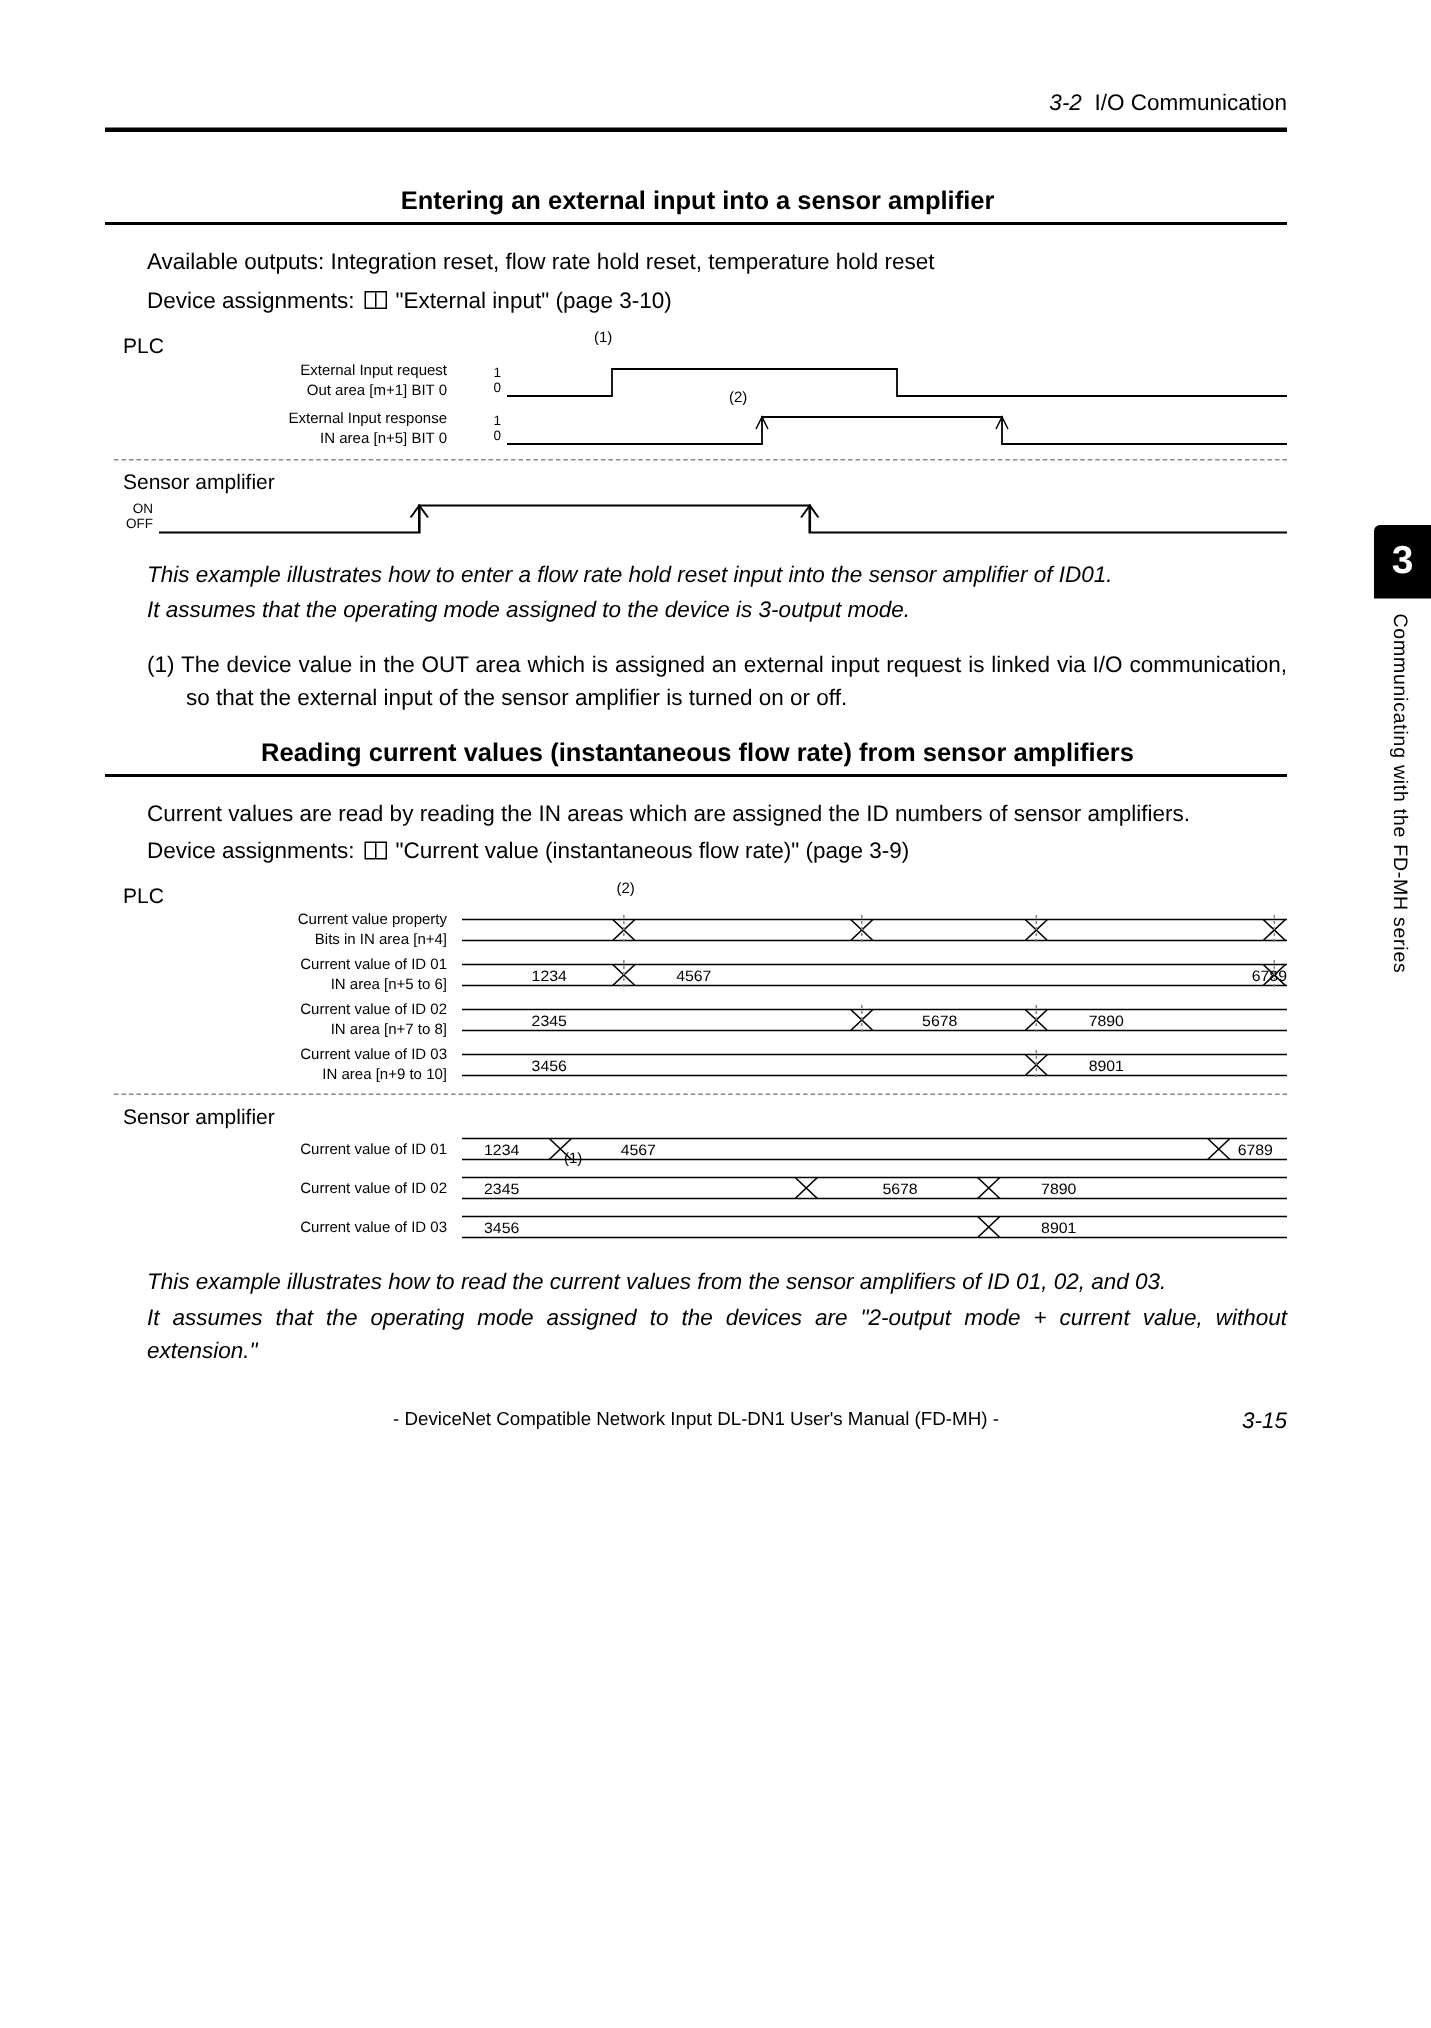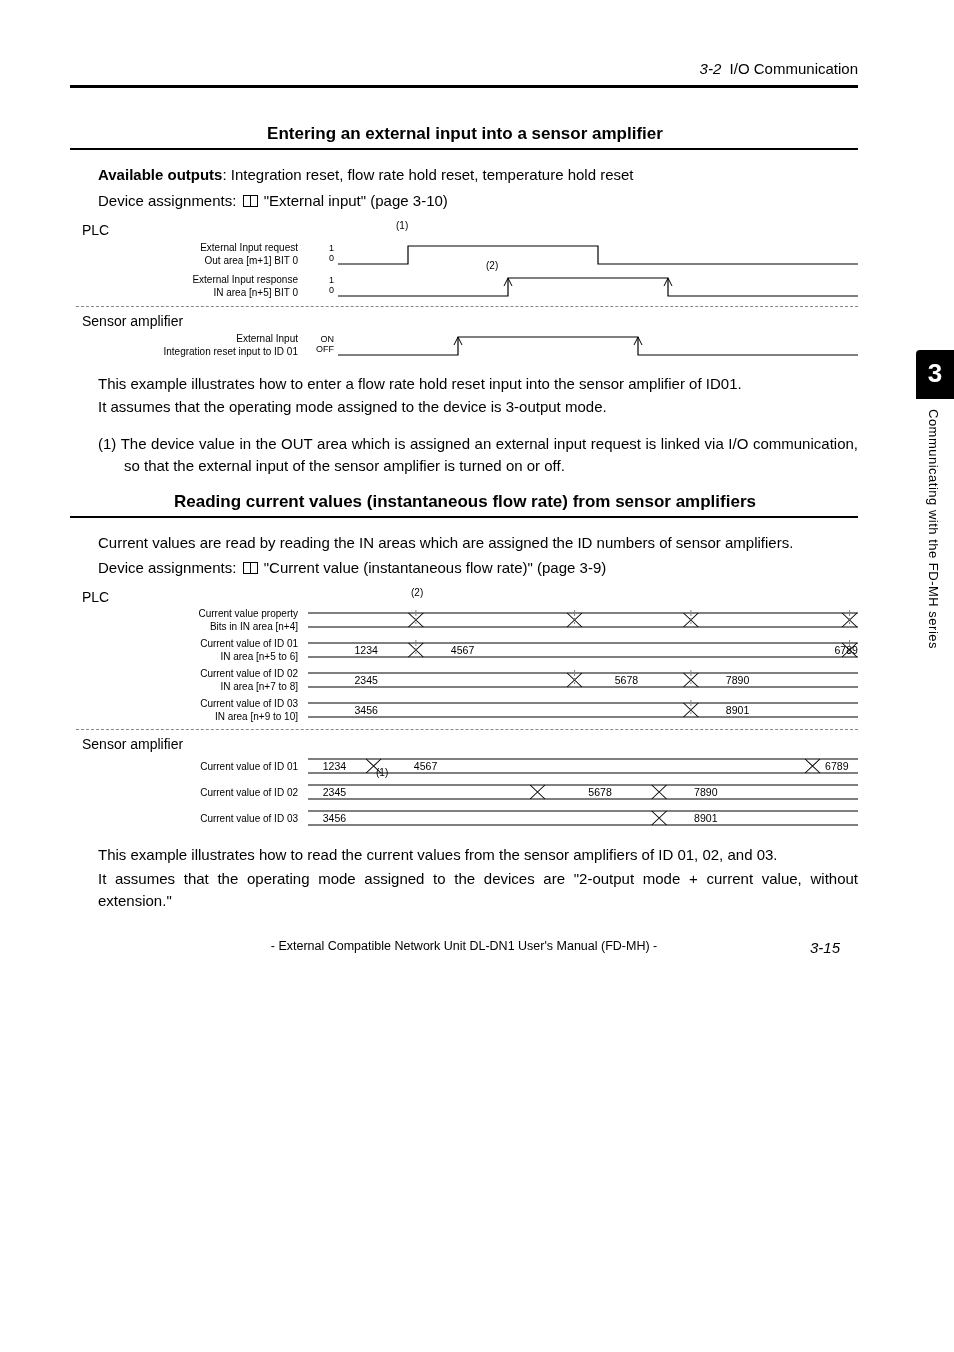--- a/index.html
+++ b/index.html
@@ -57,21 +57,21 @@
     border-top: 2px solid #000;
     margin-bottom: 14px;
   }
   .body-text {
     font-size: 15px;
     line-height: 1.45;
     margin: 0 0 4px 28px;
     text-align: justify;
   }
   .body-text.bold-lead { }
-  .body-text .lead { font-weight: bold; }
+  .body-text .lead { font-weight: normal; }
   .ref-icon {
     display: inline-block;
     width: 15px; height: 12px;
     border: 1.2px solid #000;
     position: relative;
     vertical-align: -1px;
     margin: 0 2px;
   }
   .ref-icon::after {
     content: "";
@@ -119,38 +119,39 @@
     height: 24px;
     position: relative;
     display: flex;
     align-items: center;
   }
   .p-text {
     font-size: 15px;
     line-height: 1.45;
     margin: 0 0 2px 28px;
     text-align: justify;
+    font-style: italic;
   }
   .num-item {
     font-size: 15px;
     line-height: 1.45;
     margin-left: 28px;
     padding-left: 26px;
     text-indent: -26px;
     text-align: justify;
   }
   .footer {
     text-align: center;
     font-size: 12.5px;
     margin-top: 28px;
     position: relative;
   }
   .footer .pnum {
     position: absolute;
-    right: 18px;
+    right: 0;
     font-style: italic;
     font-size: 15px;
   }
   .annot {
     position:absolute;font-size:10px;
   }
 </style>
 </head>
 <body>
 
@@ -204,24 +205,20 @@
         </div>
       <svg class="diag-wave" viewBox="0 0 520 28" preserveAspectRatio="none">
         <polyline points="0,24 170,24 170,6 330,6 330,24 520,24" fill="none" stroke="#000" stroke-width="1.2"></polyline>
         <polyline points="166,14 170,6 174,14" fill="none" stroke="#000" stroke-width="1"></polyline>
         <polyline points="326,14 330,6 334,14" fill="none" stroke="#000" stroke-width="1"></polyline>
       </svg>
     </div>
     <div class="diag-divider"></div>
     <div class="diag-section-label" style="margin-left:6px">Sensor amplifier</div>
     <div class="diag-row">
-      <div class="diag-left">
-          <div>External Input</div>
-          <div>Integration reset input to ID 01</div>
-        </div>
       <div class="diag-mid">
           <div>ON</div>
           <div>OFF</div>
         </div>
       <svg class="diag-wave" viewBox="0 0 520 28" preserveAspectRatio="none">
         <polyline points="0,24 120,24 120,6 300,6 300,24 520,24" fill="none" stroke="#000" stroke-width="1.2"></polyline>
         <polyline points="116,14 120,6 124,14" fill="none" stroke="#000" stroke-width="1"></polyline>
         <polyline points="296,14 300,6 304,14" fill="none" stroke="#000" stroke-width="1"></polyline>
       </svg>
     </div>
@@ -392,16 +389,16 @@
           <text x="365" y="13" font-size="10">8901</text>
         </svg>
       </div>
     </div>
   </div>
 
   <p class="p-text">This example illustrates how to read the current values from the sensor amplifiers of ID 01, 02, and 03.</p>
   <p class="p-text">It assumes that the operating mode assigned to the devices are "2-output mode + current value, without extension."</p>
 
   <div class="footer">
-    <span>- External Compatible Network Unit DL-DN1 User's Manual (FD-MH) -</span>
+    <span>- DeviceNet Compatible Network Input DL-DN1 User's Manual (FD-MH) -</span>
     <span class="pnum">3-15</span>
   </div>
 </div>
 
 </body></html>

